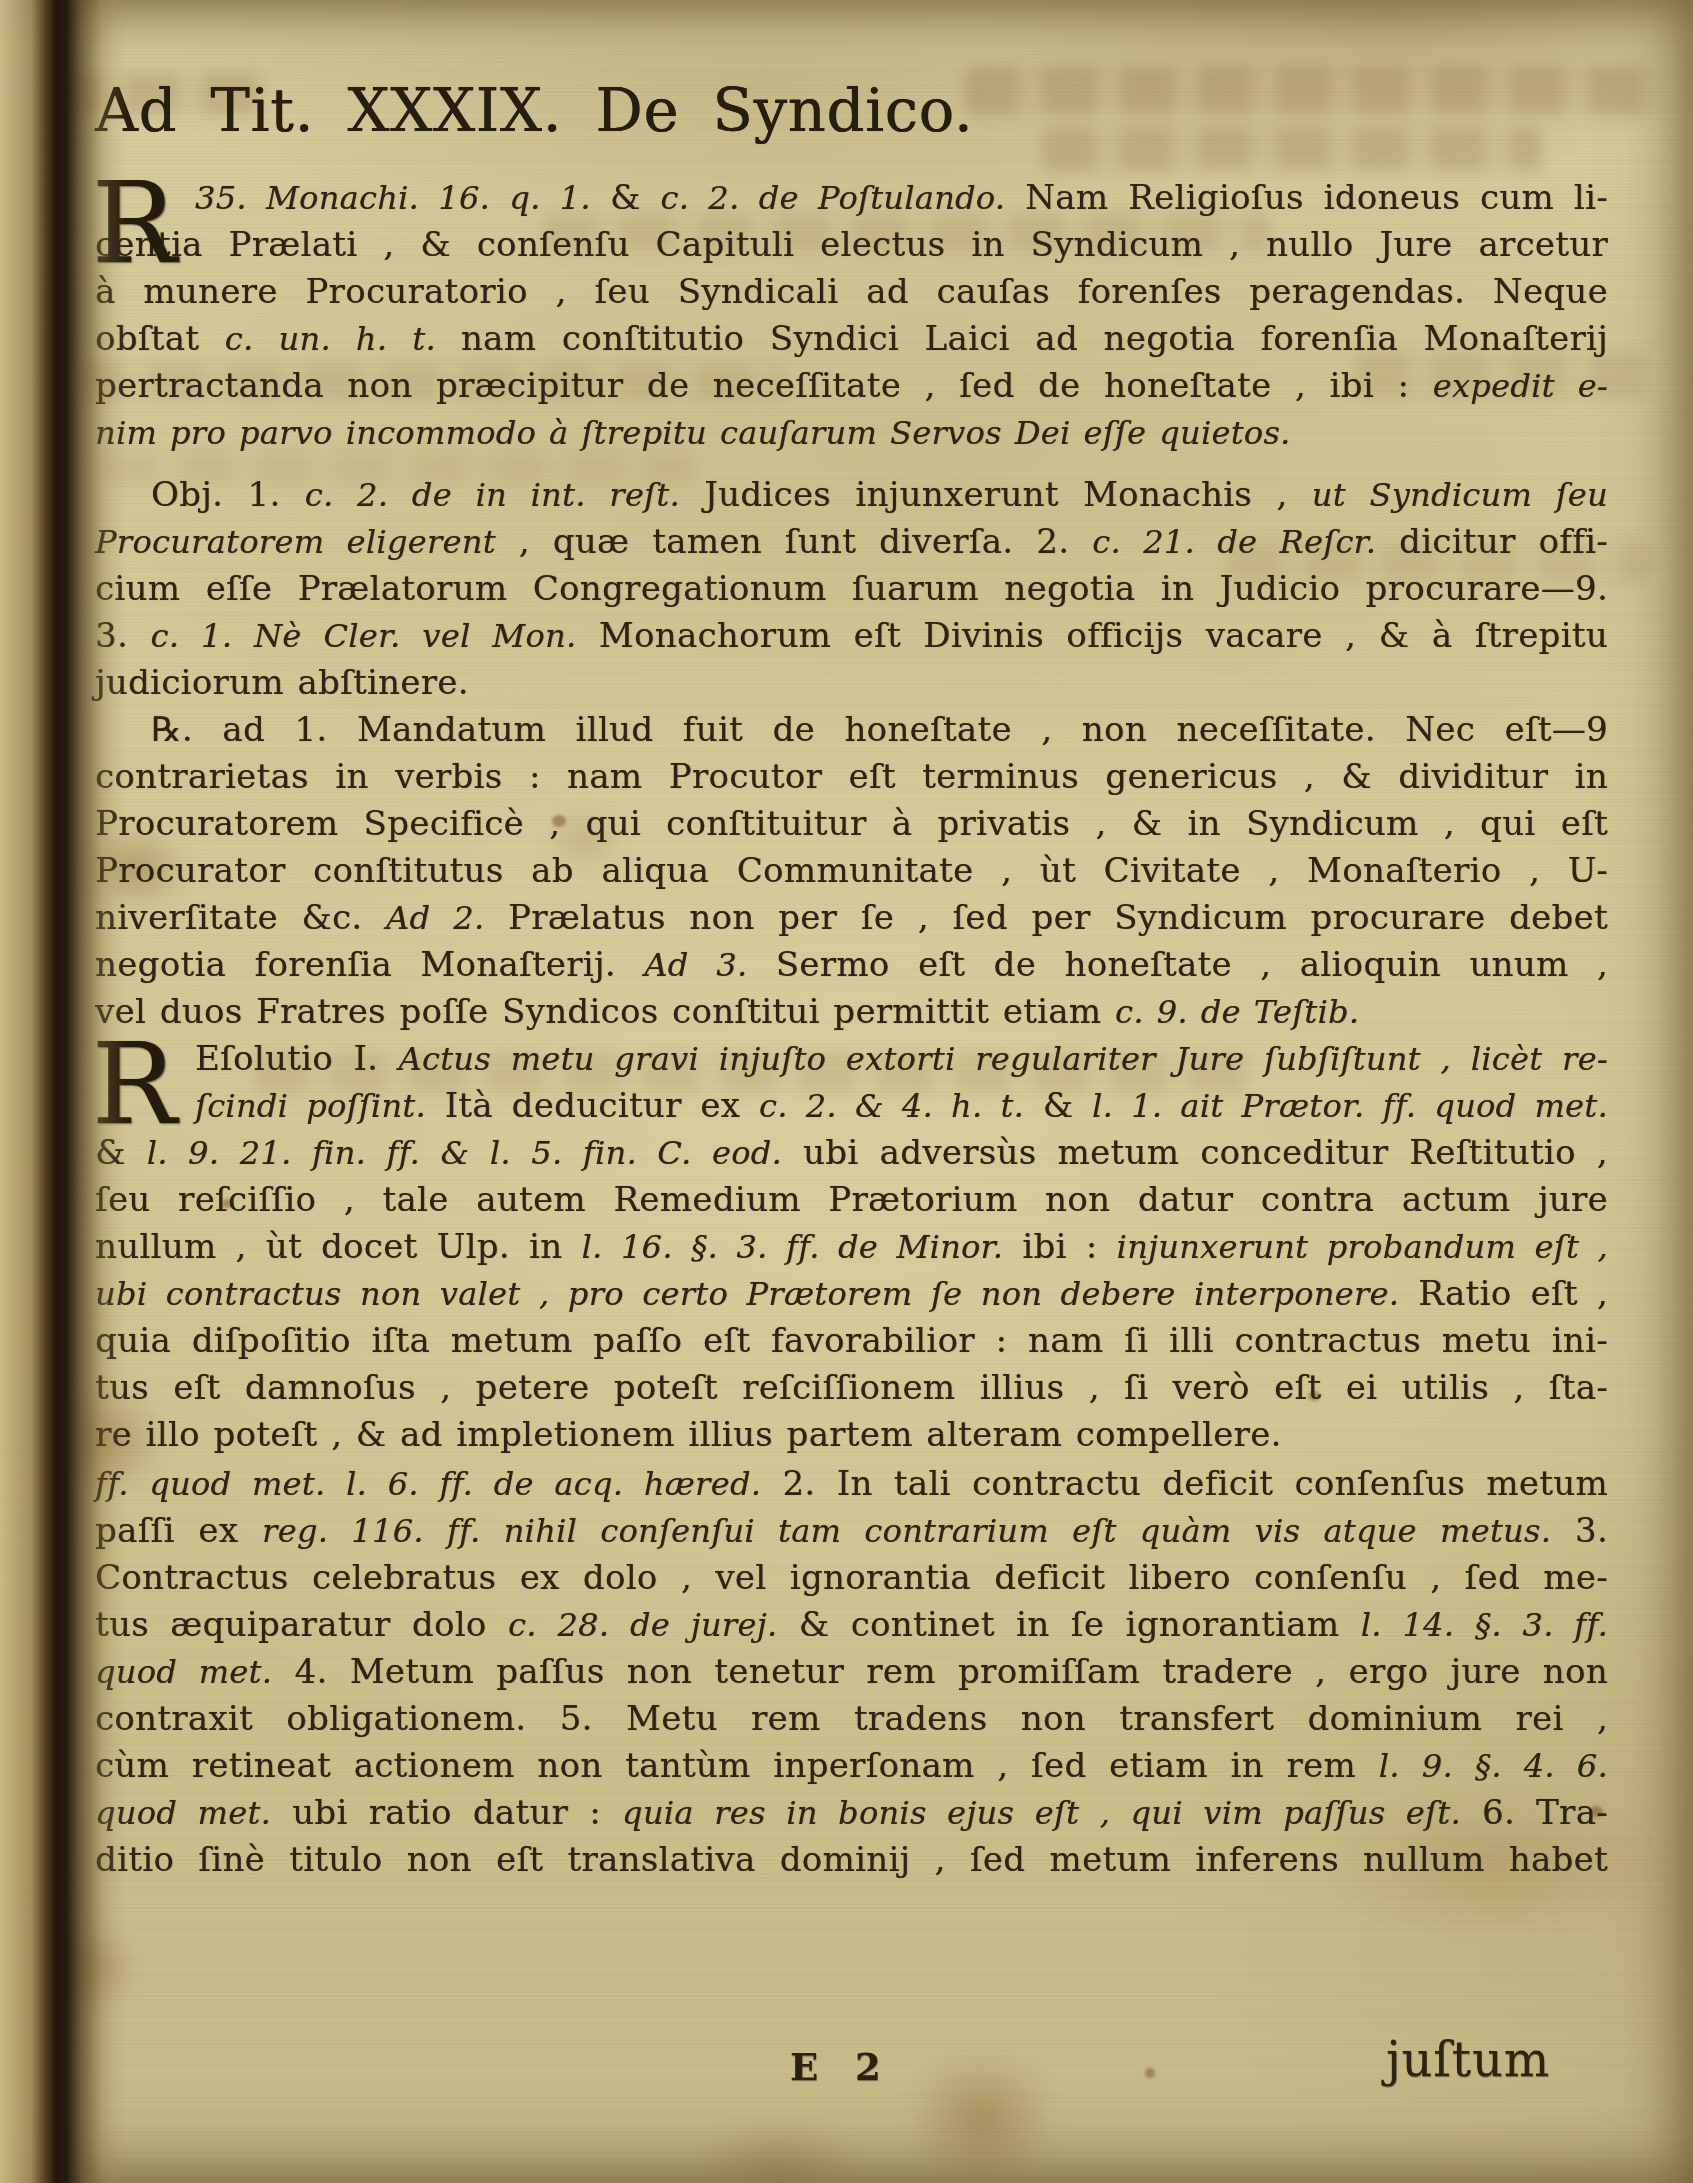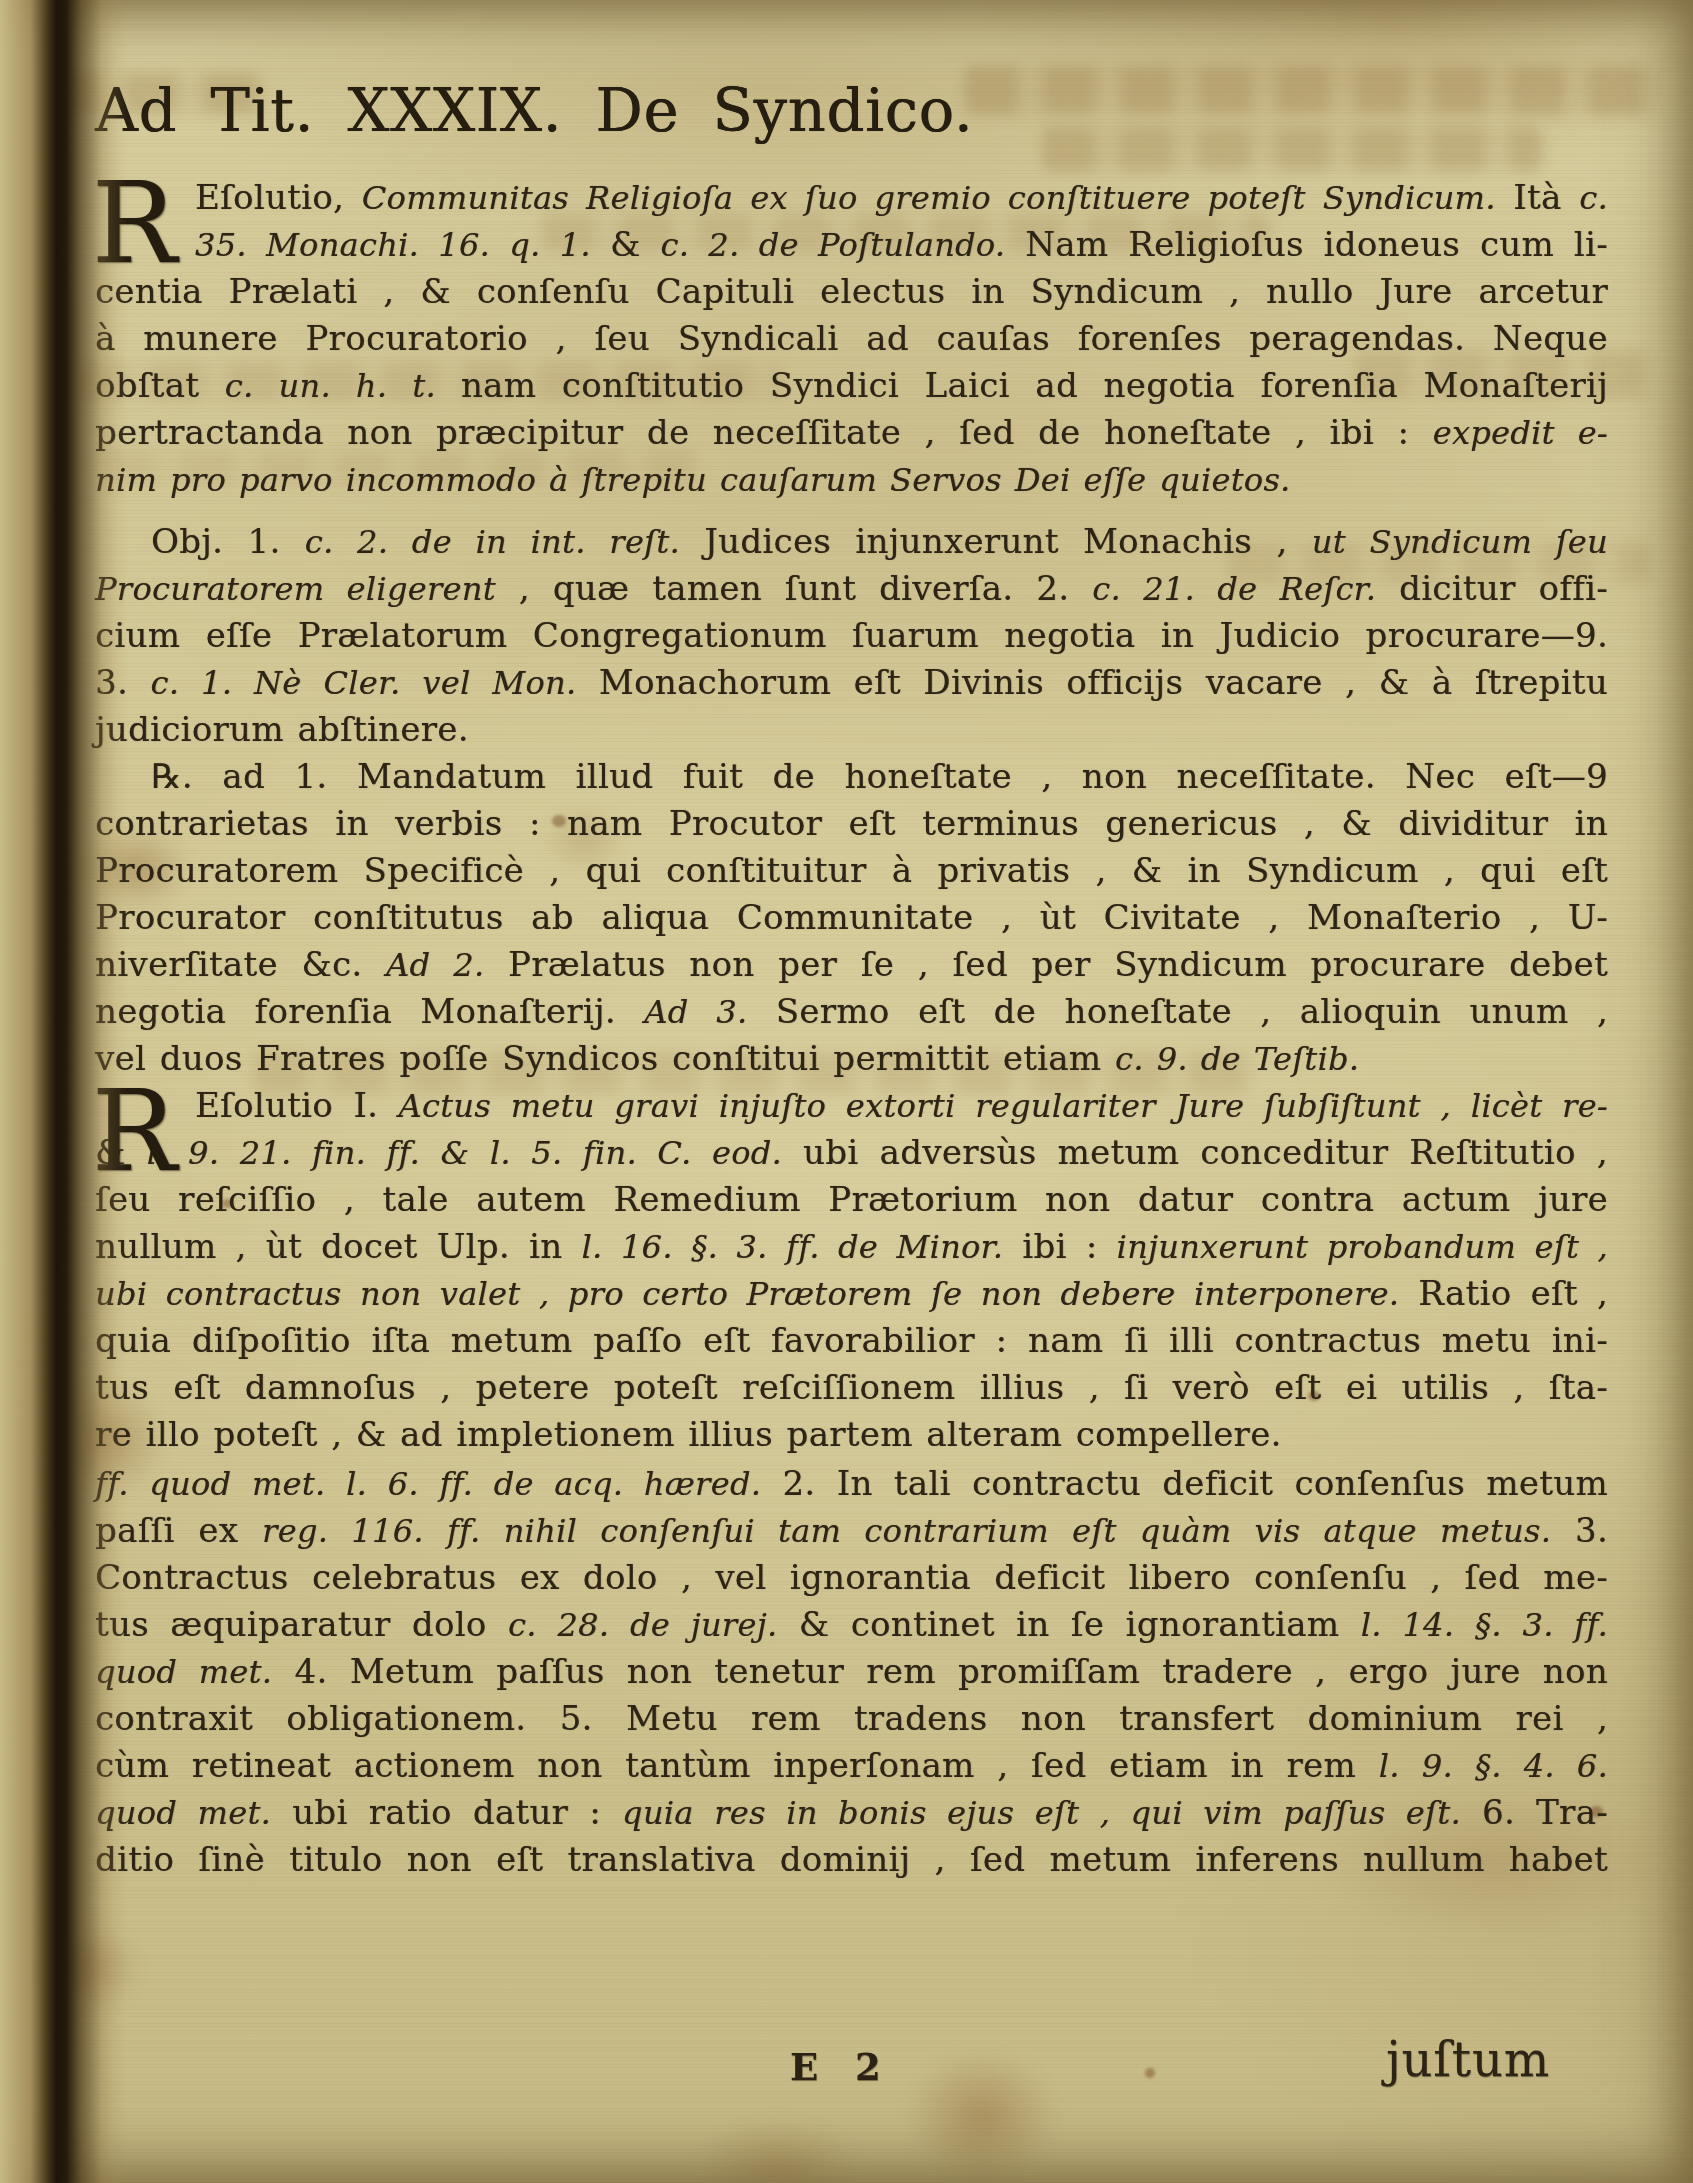--- a/index.html
+++ b/index.html
@@ -103,21 +103,20 @@
     <div class="dot" style="left:1145px;top:2068px;width:10.2px;height:10.2px;"></div>
     <div class="dot" style="left:222px;top:1199px;width:11px;height:9.3px;"></div>
     <div class="dot" style="left:1590px;top:1806px;width:12.7px;height:11px;"></div>
   </div>
 
   <div class="textblock">
     <div class="heading h1">Ad Tit. XXXIX.  De Syndico.</div>
     <div>
         <div class="para">
           <span class="dropcap">R</span>
-          <div class="line dc-ind"><span class="rm">Eſolutio, </span><span class="it">Communitas Religioſa ex ſuo gremio conſtituere poteſt Syndicum.</span><span class="rm">  Ità </span><span class="it">c.</span></div>
           <div class="line dc-ind"><span class="it">35. Monachi. 16. q. 1. </span><span class="rm">&amp; </span><span class="it">c. 2. de Poſtulando.</span><span class="rm">  Nam Religioſus idoneus cum li-</span></div>
           <div class="line"><span class="rm">centia Prælati , &amp; conſenſu Capituli electus in Syndicum , nullo Jure arcetur</span></div>
           <div class="line"><span class="rm">à munere Procuratorio , ſeu Syndicali ad cauſas forenſes peragendas.  Neque</span></div>
           <div class="line"><span class="rm">obſtat </span><span class="it">c. un. h. t. </span><span class="rm">nam conſtitutio Syndici Laici ad negotia forenſia Monaſterij</span></div>
           <div class="line"><span class="rm">pertractanda non præcipitur de neceſſitate , ſed de honeſtate , ibi : </span><span class="it">expedit e-</span></div>
           <div class="line nj"><span class="it">nim pro parvo incommodo à ſtrepitu cauſarum Servos Dei eſſe quietos.</span></div>
         </div>
         <div class="para" style="margin-top: 14.4px;">
           <div class="line fi"><span class="rm">Obj. 1. </span><span class="it">c. 2. de in int. reſt.</span><span class="rm">  Judices injunxerunt Monachis , </span><span class="it">ut Syndicum ſeu</span></div>
           <div class="line"><span class="it">Procuratorem eligerent</span><span class="rm"> , quæ tamen ſunt diverſa.   2.  </span><span class="it">c. 21. de Reſcr.</span><span class="rm"> dicitur offi-</span></div>
@@ -132,20 +131,21 @@
           <div class="line"><span class="rm">Procurator conſtitutus ab aliqua Communitate , ùt Civitate , Monaſterio , U-</span></div>
           <div class="line"><span class="rm">niverſitate &amp;c.  </span><span class="it">Ad 2.</span><span class="rm">  Prælatus non per ſe , ſed per Syndicum procurare debet</span></div>
           <div class="line"><span class="rm">negotia forenſia Monaſterij.  </span><span class="it">Ad 3.</span><span class="rm">  Sermo eſt de honeſtate , alioquin unum ,</span></div>
           <div class="line nj"><span class="rm">vel duos Fratres poſſe Syndicos conſtitui permittit etiam </span><span class="it">c. 9. de Teſtib.</span></div>
         </div>
       </div>
     <div>
         <div class="para">
           <span class="dropcap">R</span>
           <div class="line dc-ind"><span class="rm">Eſolutio I.  </span><span class="it">Actus metu gravi injuſto extorti regulariter Jure ſubſiſtunt , licèt re-</span></div>
+          <div class="line dc-ind"><span class="it">ſcindi poſſint.</span><span class="rm">  Ità deducitur ex </span><span class="it">c. 2. &amp; 4. h. t.</span><span class="rm"> &amp; </span><span class="it">l. 1. ait Prætor. ff. quod met.</span></div>
           <div class="line"><span class="rm">&amp; </span><span class="it">l. 9. 21. fin. ff. &amp; l. 5. fin. C. eod.</span><span class="rm"> ubi adversùs metum conceditur Reſtitutio ,</span></div>
           <div class="line"><span class="rm">ſeu reſciſſio , tale autem Remedium Prætorium non datur contra actum jure</span></div>
           <div class="line"><span class="rm">nullum , ùt docet Ulp. in </span><span class="it">l. 16. §. 3. ff. de Minor.</span><span class="rm"> ibi : </span><span class="it">injunxerunt probandum eſt ,</span></div>
           <div class="line"><span class="it">ubi contractus non valet , pro certo Prætorem ſe non debere interponere.</span><span class="rm">  Ratio eſt ,</span></div>
           <div class="line"><span class="rm">quia diſpoſitio iſta metum paſſo eſt favorabilior : nam ſi illi contractus metu ini-</span></div>
           <div class="line"><span class="rm">tus eſt damnoſus , petere poteſt reſciſſionem illius , ſi verò eſt ei utilis , ſta-</span></div>
           <div class="line nj"><span class="rm">re illo poteſt , &amp; ad impletionem illius partem alteram compellere.</span></div>
         </div>
         <div class="para" style="margin-top: 2.5px;">
           <div class="line" style="height: 47px; line-height: 47px;"><span class="it">ff. quod met. l. 6. ff. de acq. hæred.</span><span class="rm">   2.  In tali contractu deficit conſenſus metum</span></div>

